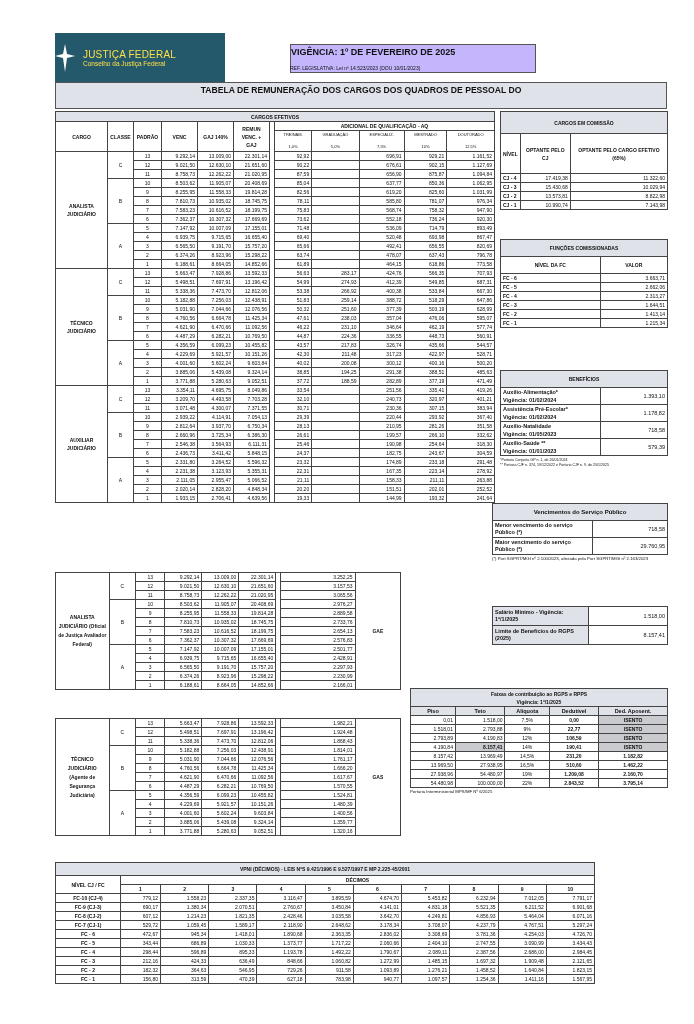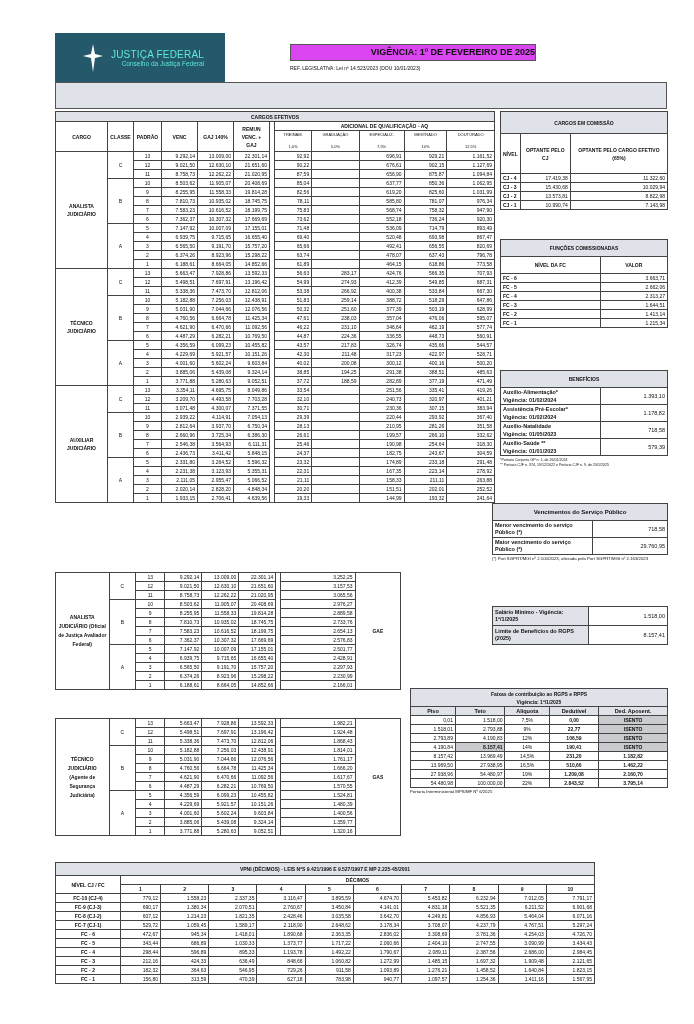--- a/index.html
+++ b/index.html
@@ -1,23 +1,23 @@
 <!DOCTYPE html>
 <html><head>
 <meta charset="utf-8">
 <style>
   * { box-sizing: border-box; margin: 0; padding: 0; }
   body { width: 694px; height: 1024px; background: #fff; font-family: "Liberation Sans", sans-serif; color: #111; position: relative; overflow: hidden; }
   .abs { position: absolute; }
-  .logo { left: 55px; top: 33px; width: 170px; height: 50px; background: #24586b; color: #5eead4; display: flex; align-items: center; padding-left: 28px; text-align: right; }
+  .logo { left: 55px; top: 33px; width: 170px; height: 50px; background: #24586b; color: #fde047; display: flex; align-items: center; padding-left: 0; }
   .logo-mark { width: 20px; height: 28px; margin-right: 8px; position: relative; }
   .logo-mark svg { width: 20px; height: 28px; }
   .logo-text .t1 { font-size: 10px; letter-spacing: 0.2px; }
   .logo-text .t2 { font-size: 6.5px; }
-  .vig { left: 290px; top: 44px; width: 246px; height: 17px; border: 1px solid #555; background: #d946ef; font-weight: bold; font-size: 9px; text-align: right; line-height: 15px; }
+  .vig { left: 290px; top: 44px; width: 246px; height: 29px; border: 1px solid #555; background: #c4b5fd; font-weight: bold; font-size: 9px; text-align: left; line-height: 15px; }
   .ref { left: 290px; top: 65px; font-size: 5px; }
   .title { left: 55px; top: 82px; width: 612px; height: 27px; border: 1px solid #555; background: #dfe2e8; text-align: center; font-weight: bold; font-size: 8.6px; line-height: 12px; padding-top: 1px; }
   table { border-collapse: collapse; }
   td, th { font-size: 5px; border: 1px solid #444; padding: 0 2px; height: 9px; line-height: 8px; }
   th { font-weight: bold; background: #fff; }
   .num { text-align: right; }
   .ctr { text-align: center; }
   .hdr-gray { background: #dfe2e8; font-weight: bold; text-align: center; }
   .cargo { font-weight: bold; text-align: center; font-size: 5px; }
   .sub { font-weight: normal; font-size: 4px; }
@@ -37,20 +37,21 @@
       </svg>
   </div>
   <div class="logo-text">
     <div class="t1">JUSTIÇA FEDERAL</div>
     <div class="t2">Conselho da Justiça Federal</div>
   </div>
 </div>
 <div class="abs vig">VIGÊNCIA:  1º DE FEVEREIRO DE 2025</div>
 <div class="abs ref">REF. LEGISLATIVA: Lei nº 14.523/2023 (DOU 10/01/2023)</div>
 <div class="abs title">
+  <div>TABELA DE REMUNERAÇÃO DOS CARGOS DOS QUADROS DE PESSOAL DO</div>
 </div>
 
 <div class="abs" style="left:55px;top:111px;width:440px;">
   <table id="efetivos" class="box" style="width:440px;">
     <thead>
       <tr>
           <th colspan="12" class="hdr-gray" style="height:10px;">CARGOS  EFETIVOS</th>
         </tr>
       <tr>
         <th rowspan="2" style="width:52px;height:28px;">CARGO</th>

